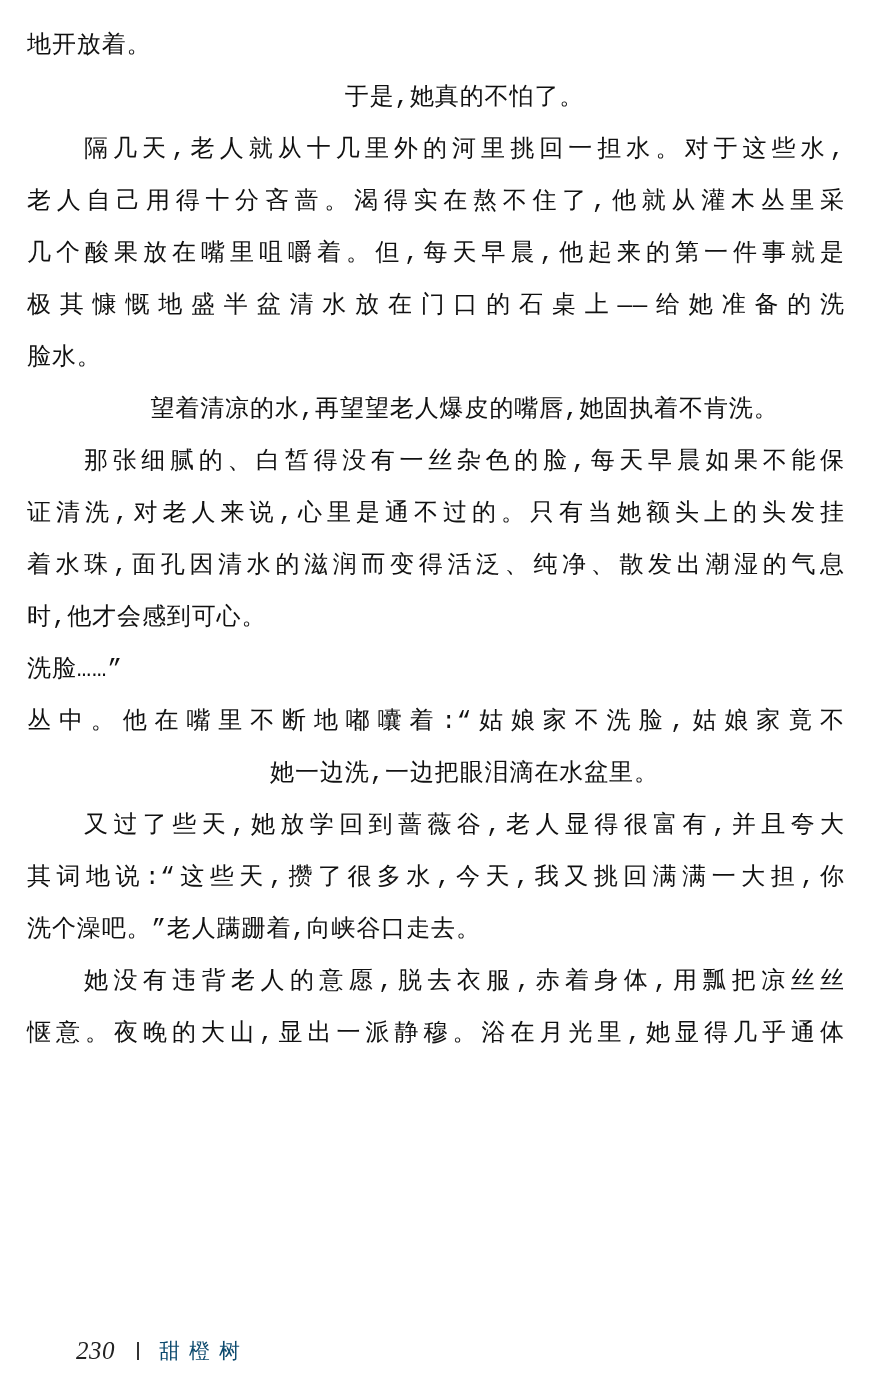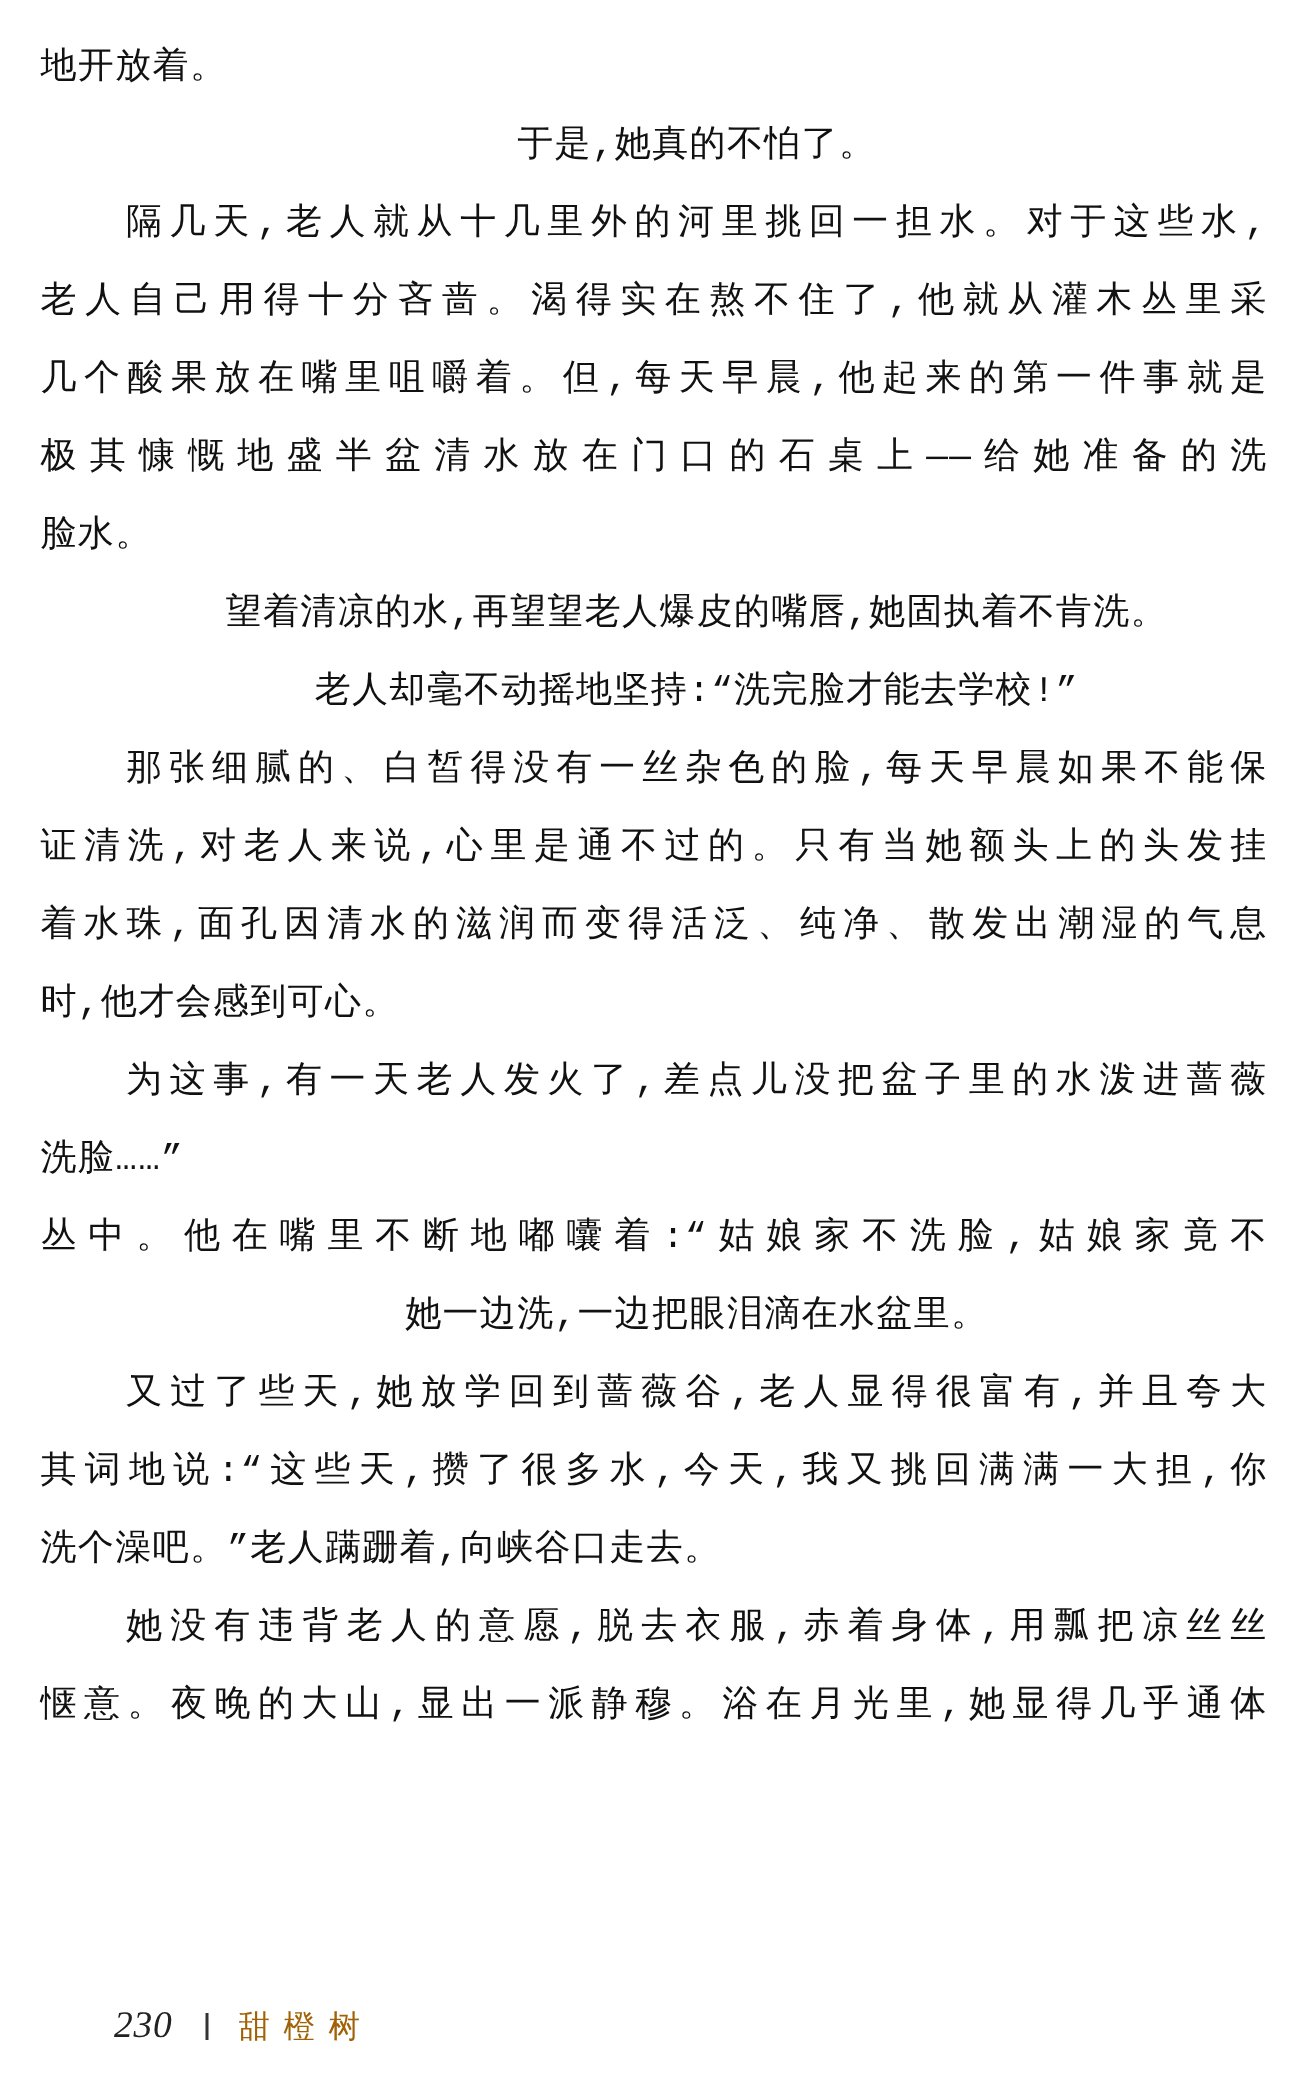--- a/index.html
+++ b/index.html
@@ -57,42 +57,40 @@
       display: inline-block;
       width: 2px;
       height: 18px;
       background: #333;
       margin-left: 22px;
       margin-right: 20px;
     }
     .book-title {
       font-family: "DejaVu Sans", "Liberation Sans", sans-serif;
       font-size: 21px;
-      color: #a16207;
+      color: #0c4a6e;
       letter-spacing: 9px;
     }
   </style>
 </head>
 <body>
 
 <div class="page-body">
   <span class="text-line">地开放着。</span>
   <span class="text-line indent">于是,她真的不怕了。</span>
   <span class="text-line indent justify">隔几天,老人就从十几里外的河里挑回一担水。对于这些水,</span>
   <span class="text-line justify">老人自己用得十分吝啬。渴得实在熬不住了,他就从灌木丛里采</span>
   <span class="text-line justify">几个酸果放在嘴里咀嚼着。但,每天早晨,他起来的第一件事就是</span>
   <span class="text-line justify">极其慷慨地盛半盆清水放在门口的石桌上——给她准备的洗</span>
   <span class="text-line">脸水。</span>
   <span class="text-line indent">望着清凉的水,再望望老人爆皮的嘴唇,她固执着不肯洗。</span>
-  <span class="text-line indent">老人却毫不动摇地坚持:“洗完脸才能去学校!”</span>
   <span class="text-line indent justify">那张细腻的、白皙得没有一丝杂色的脸,每天早晨如果不能保</span>
   <span class="text-line justify">证清洗,对老人来说,心里是通不过的。只有当她额头上的头发挂</span>
   <span class="text-line justify">着水珠,面孔因清水的滋润而变得活泛、纯净、散发出潮湿的气息</span>
   <span class="text-line">时,他才会感到可心。</span>
-  <span class="text-line indent justify">为这事,有一天老人发火了,差点儿没把盆子里的水泼进蔷薇</span>
   <span class="text-line">洗脸……”</span>
   <span class="text-line justify">丛中。他在嘴里不断地嘟囔着:“姑娘家不洗脸,姑娘家竟不</span>
   <span class="text-line indent">她一边洗,一边把眼泪滴在水盆里。</span>
   <span class="text-line indent justify">又过了些天,她放学回到蔷薇谷,老人显得很富有,并且夸大</span>
   <span class="text-line justify">其词地说:“这些天,攒了很多水,今天,我又挑回满满一大担,你</span>
   <span class="text-line">洗个澡吧。”老人蹒跚着,向峡谷口走去。</span>
   <span class="text-line indent justify">她没有违背老人的意愿,脱去衣服,赤着身体,用瓢把凉丝丝</span>
   <span class="text-line justify">惬意。夜晚的大山,显出一派静穆。浴在月光里,她显得几乎通体</span>
 </div>
 

